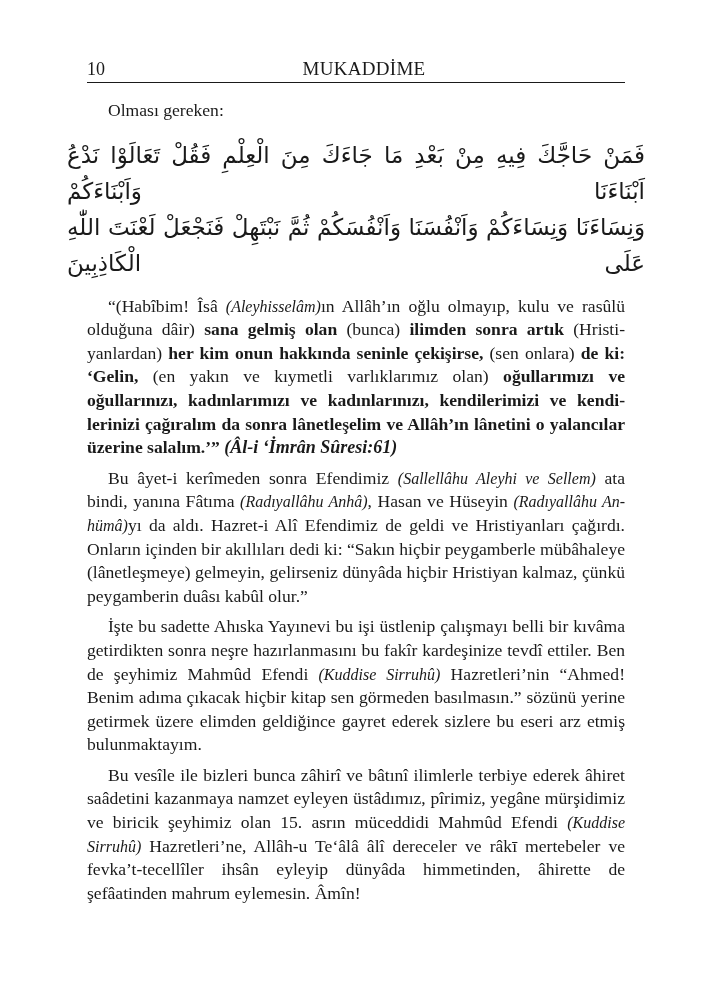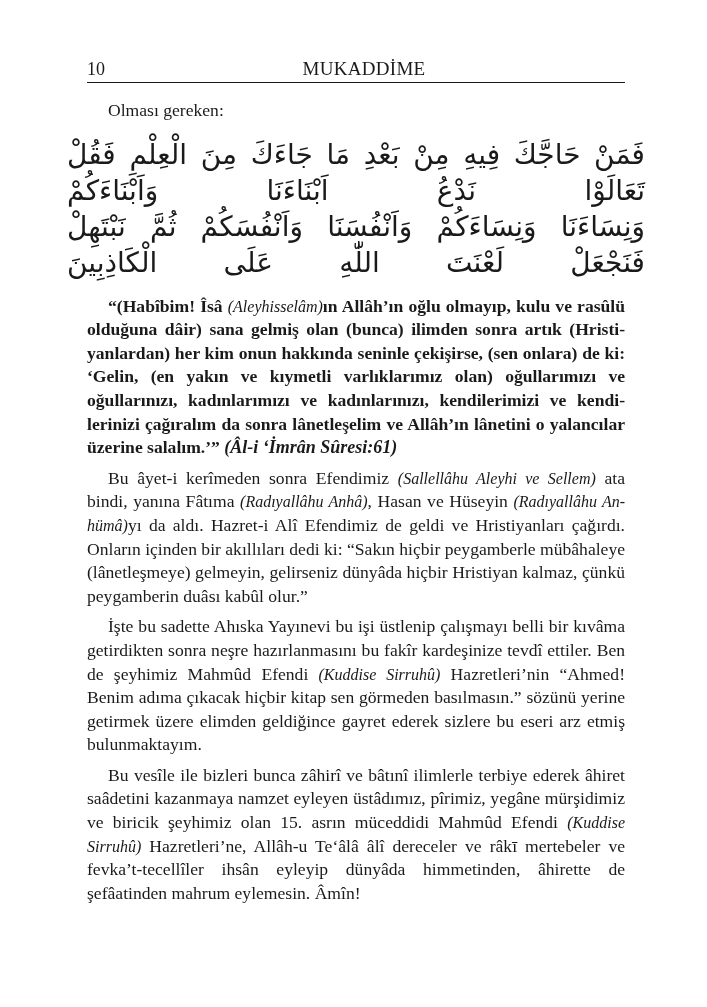--- a/index.html
+++ b/index.html
@@ -56,36 +56,36 @@
   .para + .para {
     margin-top: 7px;
   }
   .lead-line {
     margin-top: 16px;
     text-indent: 21px;
   }
   .arabic {
     direction: rtl;
     font-family: "DejaVu Sans", sans-serif;
-    font-size: 28px;
+    font-size: 23px;
     line-height: 36px;
     text-align: justify;
     text-align-last: justify;
     margin: 14px -20px 14px -20px;
   }
   .arabic-line {
     display: block;
     text-align: justify;
     text-align-last: justify;
   }
   .quote {
     font-weight: bold;
   }
   .quote .light {
-    font-weight: bold;
+    font-weight: normal;
   }
   .honorific {
     font-style: italic;
     font-size: 16px;
     font-weight: normal;
   }
   .citation {
     font-style: italic;
     font-size: 18px;
     font-weight: bold;

